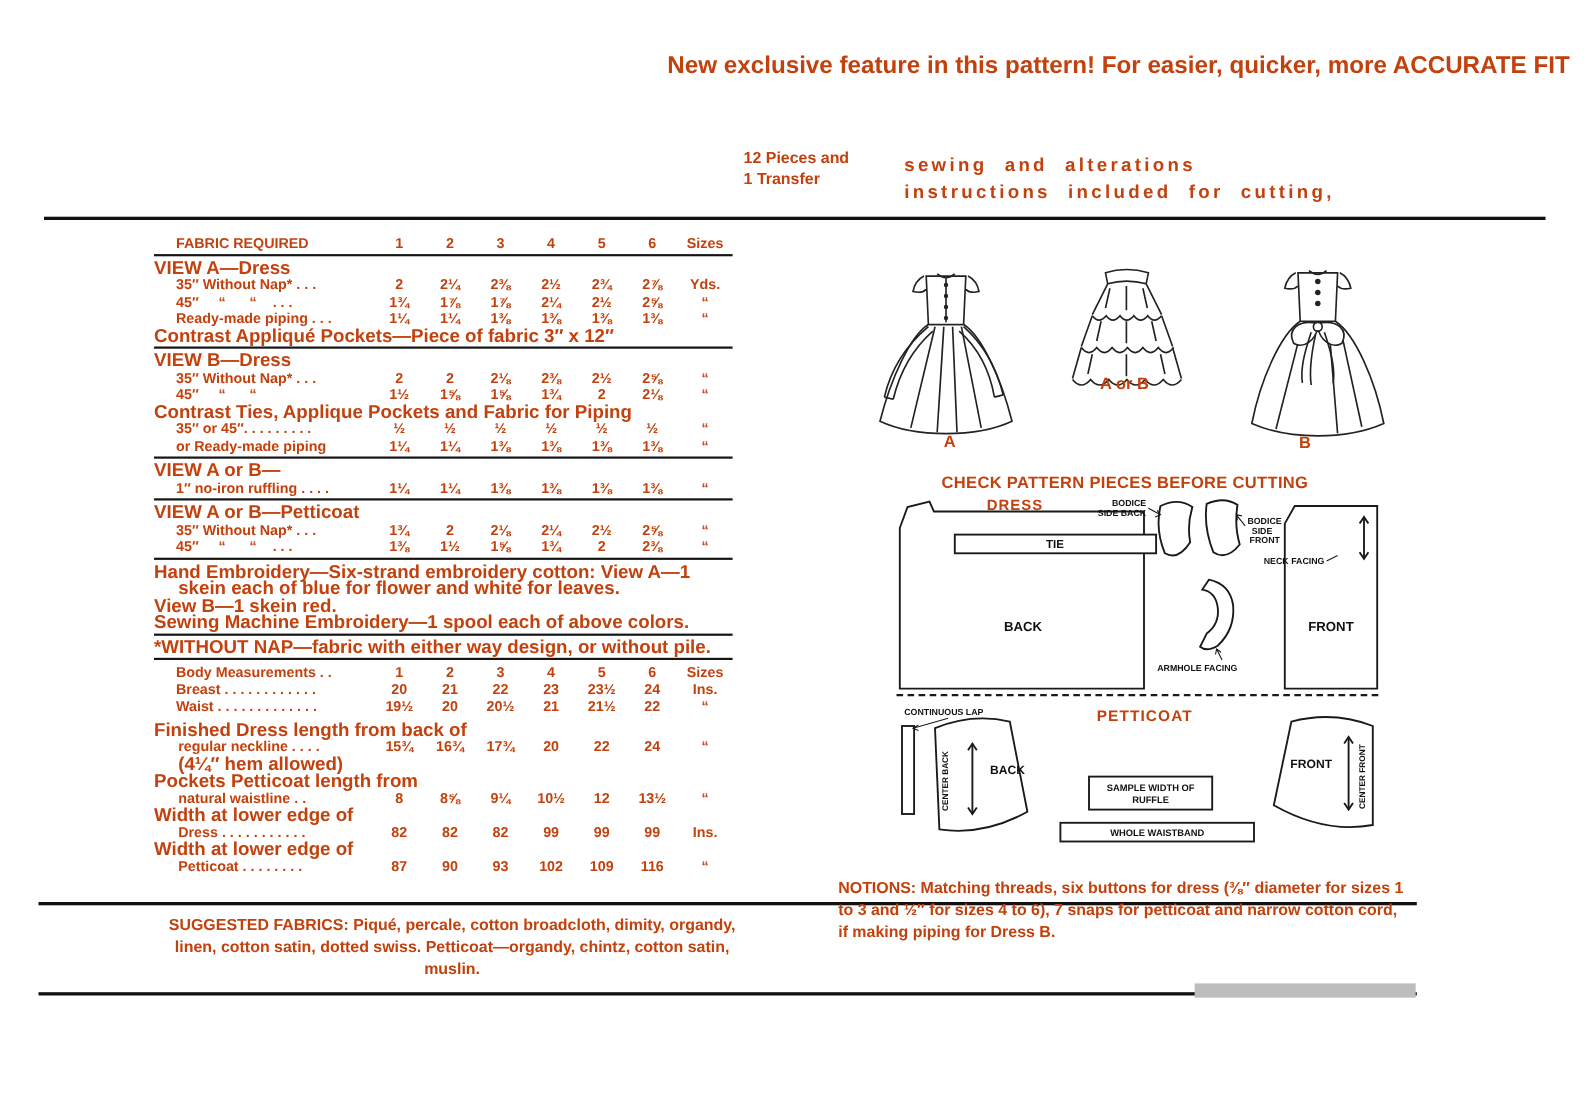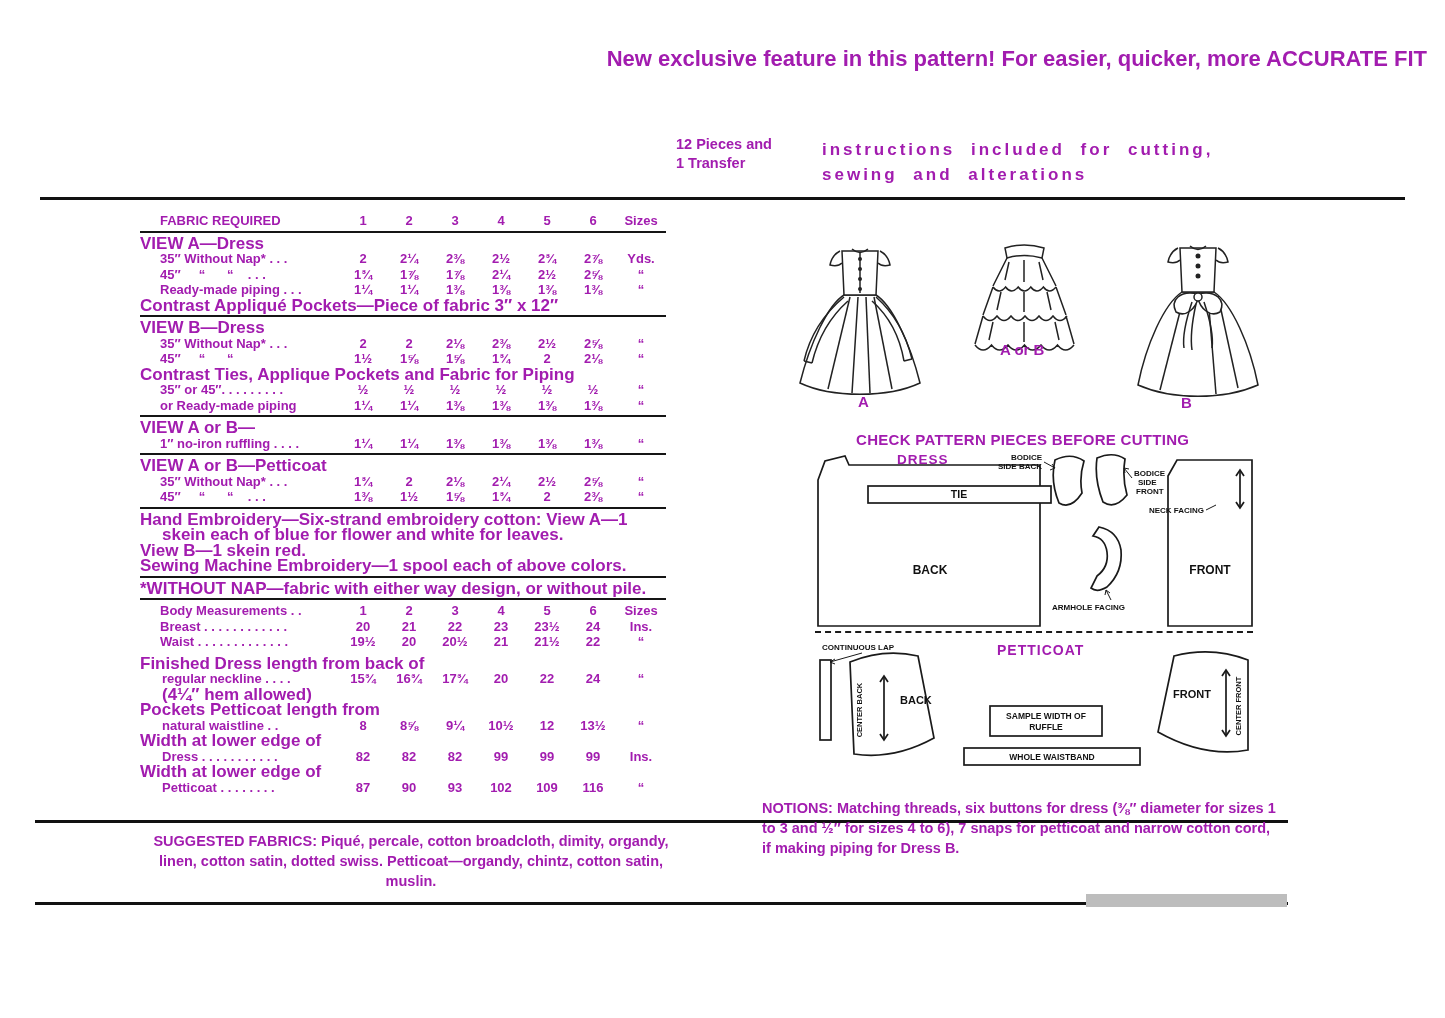--- a/index.html
+++ b/index.html
@@ -1,18 +1,18 @@
 <!DOCTYPE html>
 <html><head>
 <meta charset="utf-8">
 <style>
   html,body{margin:0;padding:0;background:#ffffff;}
   .page{
     position:relative;width:1445px;height:1018px;background:#ffffff;
-    font-family:"Liberation Sans",sans-serif;font-weight:700;color:#a21caf;
+    font-family:"Liberation Sans",sans-serif;font-weight:700;color:#c2410c;
     overflow:hidden;
   }
   .abs{position:absolute;}
   .banner{right:18px;top:46px;font-size:22px;white-space:nowrap;}
   .pattern-title{left:143px;top:140px;font-size:28px;letter-spacing:.5px;word-spacing:6px;}
   .pieces{left:676px;top:135px;font-size:14.5px;line-height:19px;}
   .instr-note{left:822px;top:137px;font-size:17px;letter-spacing:3px;word-spacing:8px;line-height:25px;white-space:nowrap;}
   .rule{background:#111;}
   .rule-top{left:40px;top:197px;width:1365px;height:3px;}
   .rule-b1{left:35px;top:820px;width:1253px;height:3px;}
@@ -44,22 +44,22 @@
 
   <div class="abs banner">New exclusive feature in this pattern! For easier, quicker, more ACCURATE FIT</div>
 
 
   <div class="abs pieces">
     <div>12 Pieces and</div>
     <div>1 Transfer</div>
   </div>
 
   <div class="abs instr-note">
+    <div>sewing and alterations</div>
     <div>instructions included for cutting,</div>
-    <div>sewing and alterations</div>
   </div>
 
   <div class="abs rule rule-top"></div>
 
   <div class="abs fabric-table">
       <div class="t-row">
         <span class="t-label">FABRIC REQUIRED</span>
         <span class="t-val">1</span>
         <span class="t-val">2</span>
         <span class="t-val">3</span>

